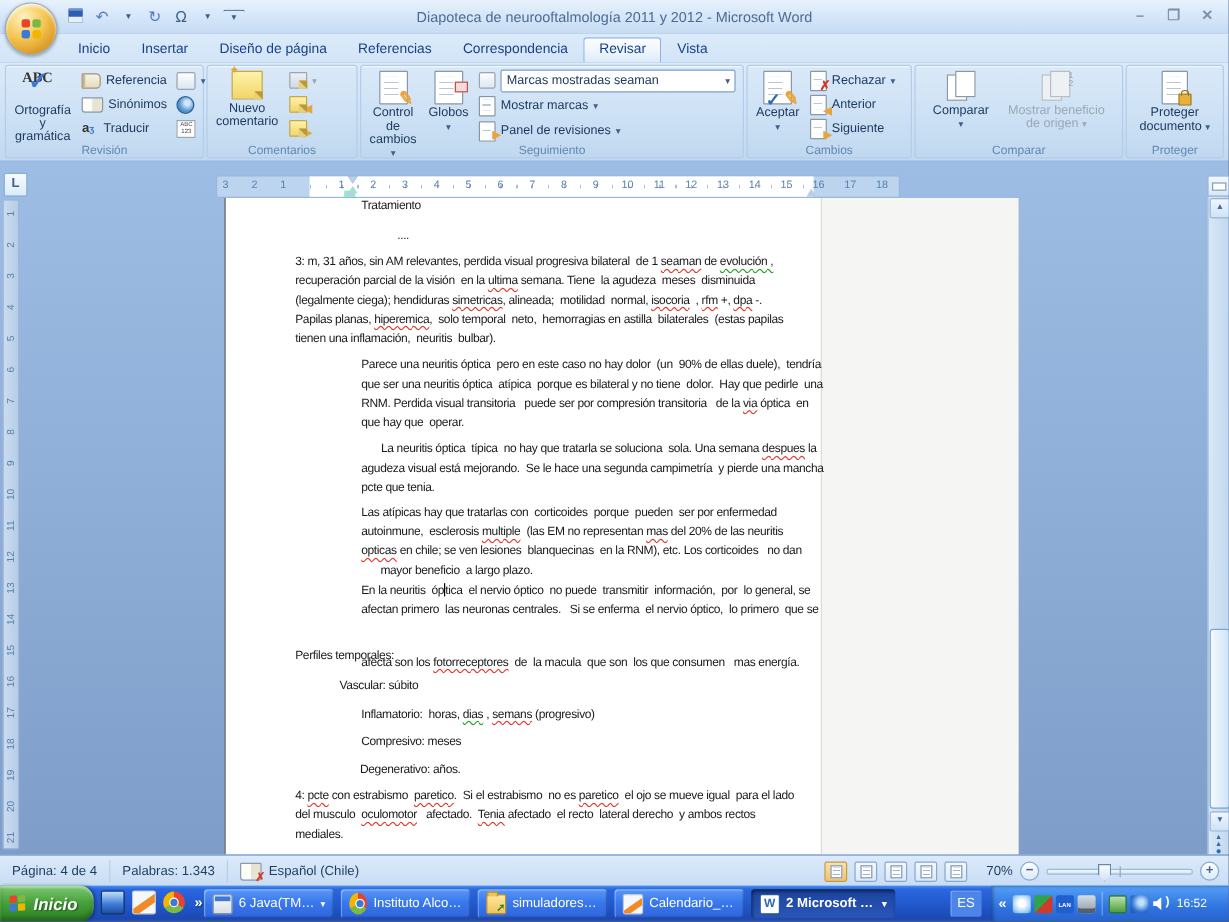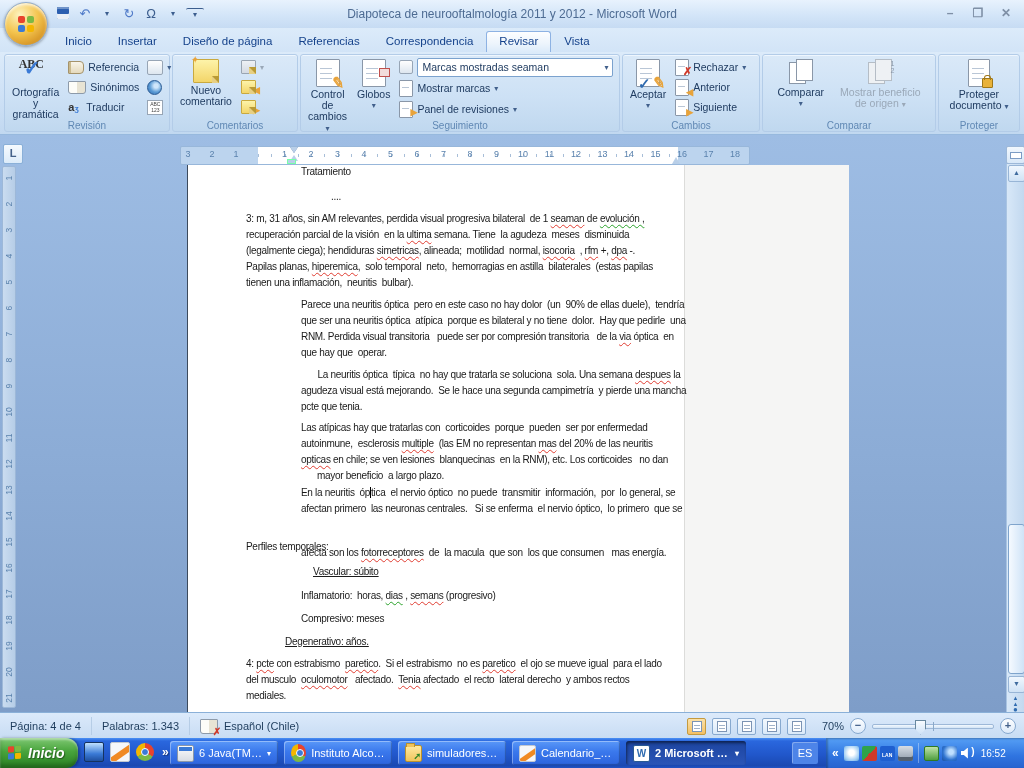--- a/index.html
+++ b/index.html
@@ -525,24 +525,24 @@
           <div class="docline" style="left: 113px; top: 219px;"><span>agudeza visual está mejorando.  Se le hace una segunda campimetría  y pierde una mancha</span></div>
           <div class="docline" style="left: 113px; top: 235px;"><span>pcte que tenia.</span></div>
           <div class="docline" style="left: 113px; top: 256px;"><span>Las atípicas hay que tratarlas con  corticoides  porque  pueden  ser por enfermedad</span></div>
           <div class="docline" style="left: 113px; top: 272px;"><span>autoinmune,  esclerosis </span><span class="sq-red">multiple</span><span>  (las EM no representan </span><span class="sq-red">mas</span><span> del 20% de las neuritis</span></div>
           <div class="docline" style="left: 113px; top: 288px;"><span class="sq-red">opticas</span><span> en chile; se ven lesiones  blanquecinas  en la RNM), etc. Los corticoides   no dan</span></div>
           <div class="docline" style="left: 113px; top: 304px; margin-left: 16px;"><span>mayor beneficio  a largo plazo.</span></div>
           <div class="docline" style="left: 113px; top: 321px;"><span>En la neuritis  óp</span><span class="caret"></span><span>tica  el nervio óptico  no puede  transmitir  información,  por  lo general, se</span></div>
           <div class="docline" style="left: 113px; top: 337px;"><span>afectan primero  las neuronas centrales.   Si se enferma  el nervio óptico,  lo primero  que se</span></div>
           <div class="docline" style="left: 113px; top: 353px; margin-top: 28px;"><span>afecta son los </span><span class="sq-red">fotorreceptores</span><span>  de  la macula  que son  los que consumen   mas energía.</span></div>
           <div class="docline" style="left: 58px; top: 375px;"><span>Perfiles temporales:</span></div>
-          <div class="docline" style="left: 125px; top: 400px; text-decoration: underline;"><span>Vascular: súbito</span></div>
+          <div class="docline" style="left: 95px; top: 400px;"><span>Vascular: súbito</span></div>
           <div class="docline" style="left: 113px; top: 424px;"><span>Inflamatorio:  horas, </span><span class="sq-green">dias</span><span> , </span><span class="sq-red">semans</span><span> (progresivo)</span></div>
           <div class="docline" style="left: 113px; top: 447px;"><span>Compresivo: meses</span></div>
-          <div class="docline" style="left: 97px; top: 470px; text-decoration: underline;"><span>Degenerativo: años.</span></div>
+          <div class="docline" style="left: 112px; top: 470px;"><span>Degenerativo: años.</span></div>
           <div class="docline" style="left: 58px; top: 492px;"><span>4: </span><span class="sq-red">pcte</span><span> con estrabismo  </span><span class="sq-red">paretico</span><span>.  Si el estrabismo  no es </span><span class="sq-red">paretico</span><span>  el ojo se mueve igual  para el lado</span></div>
           <div class="docline" style="left: 58px; top: 508px;"><span>del musculo  </span><span class="sq-red">oculomotor</span><span>   afectado.  </span><span class="sq-red">Tenia</span><span> afectado  el recto  lateral derecho  y ambos rectos</span></div>
           <div class="docline" style="left: 58px; top: 524px;"><span>mediales.</span></div>
         </div>
     </div>
 
     <div class="sb-toggle"></div>
     <div class="scrollbar">
       <div class="sb-btn" style="top:1px;">▲</div>
       <div class="sb-thumb" style="top:360px;height:148px;"></div>

